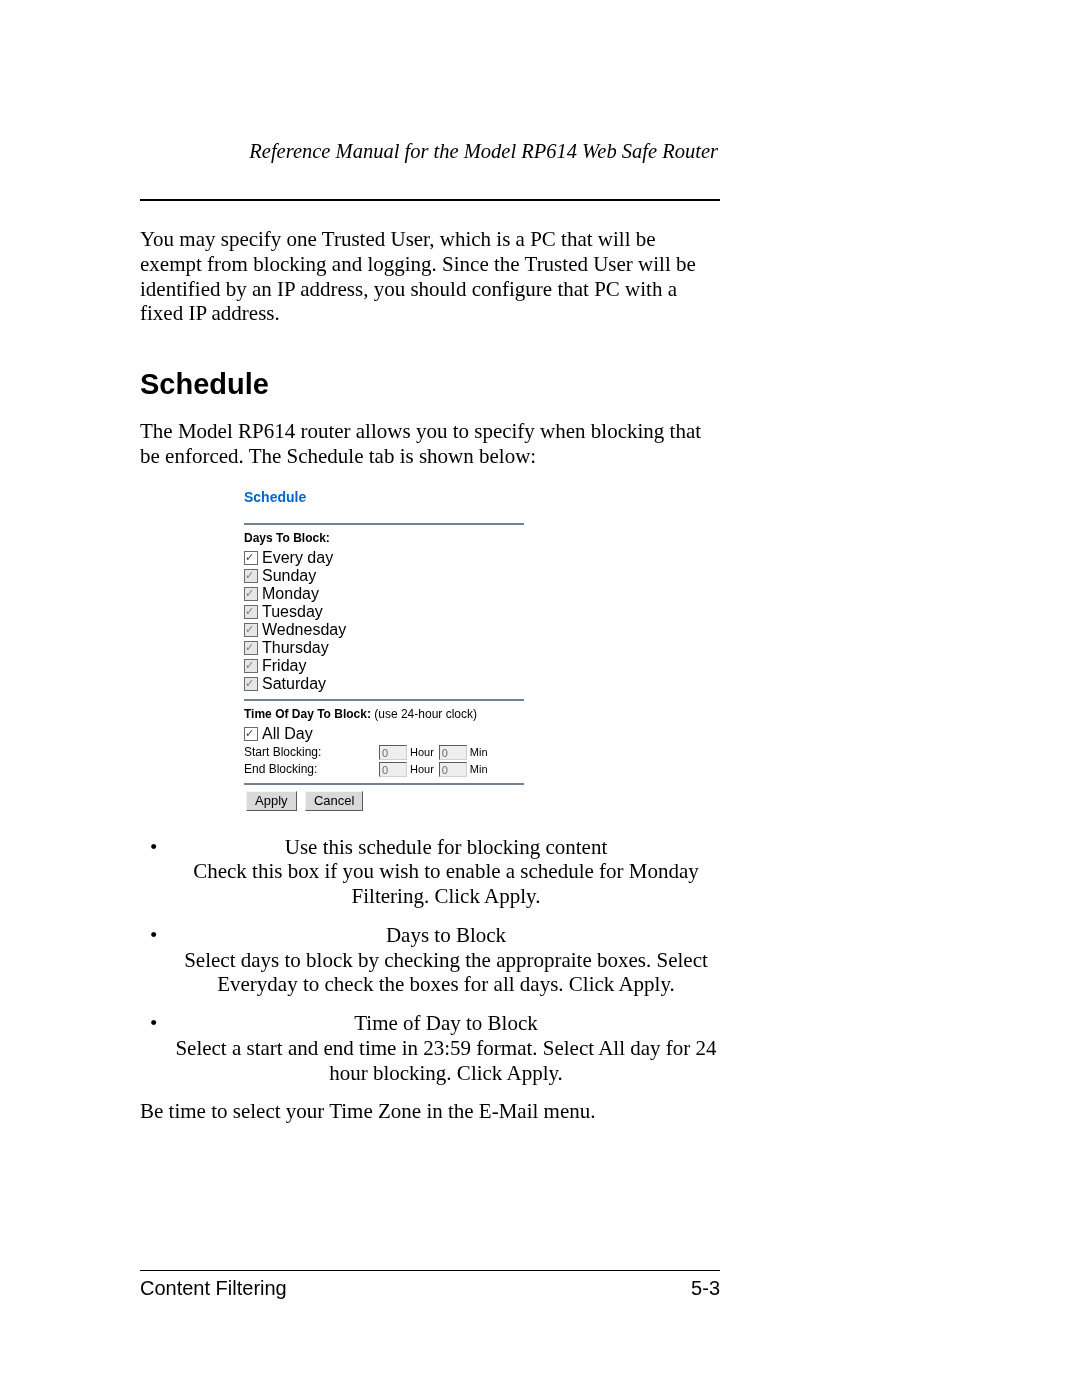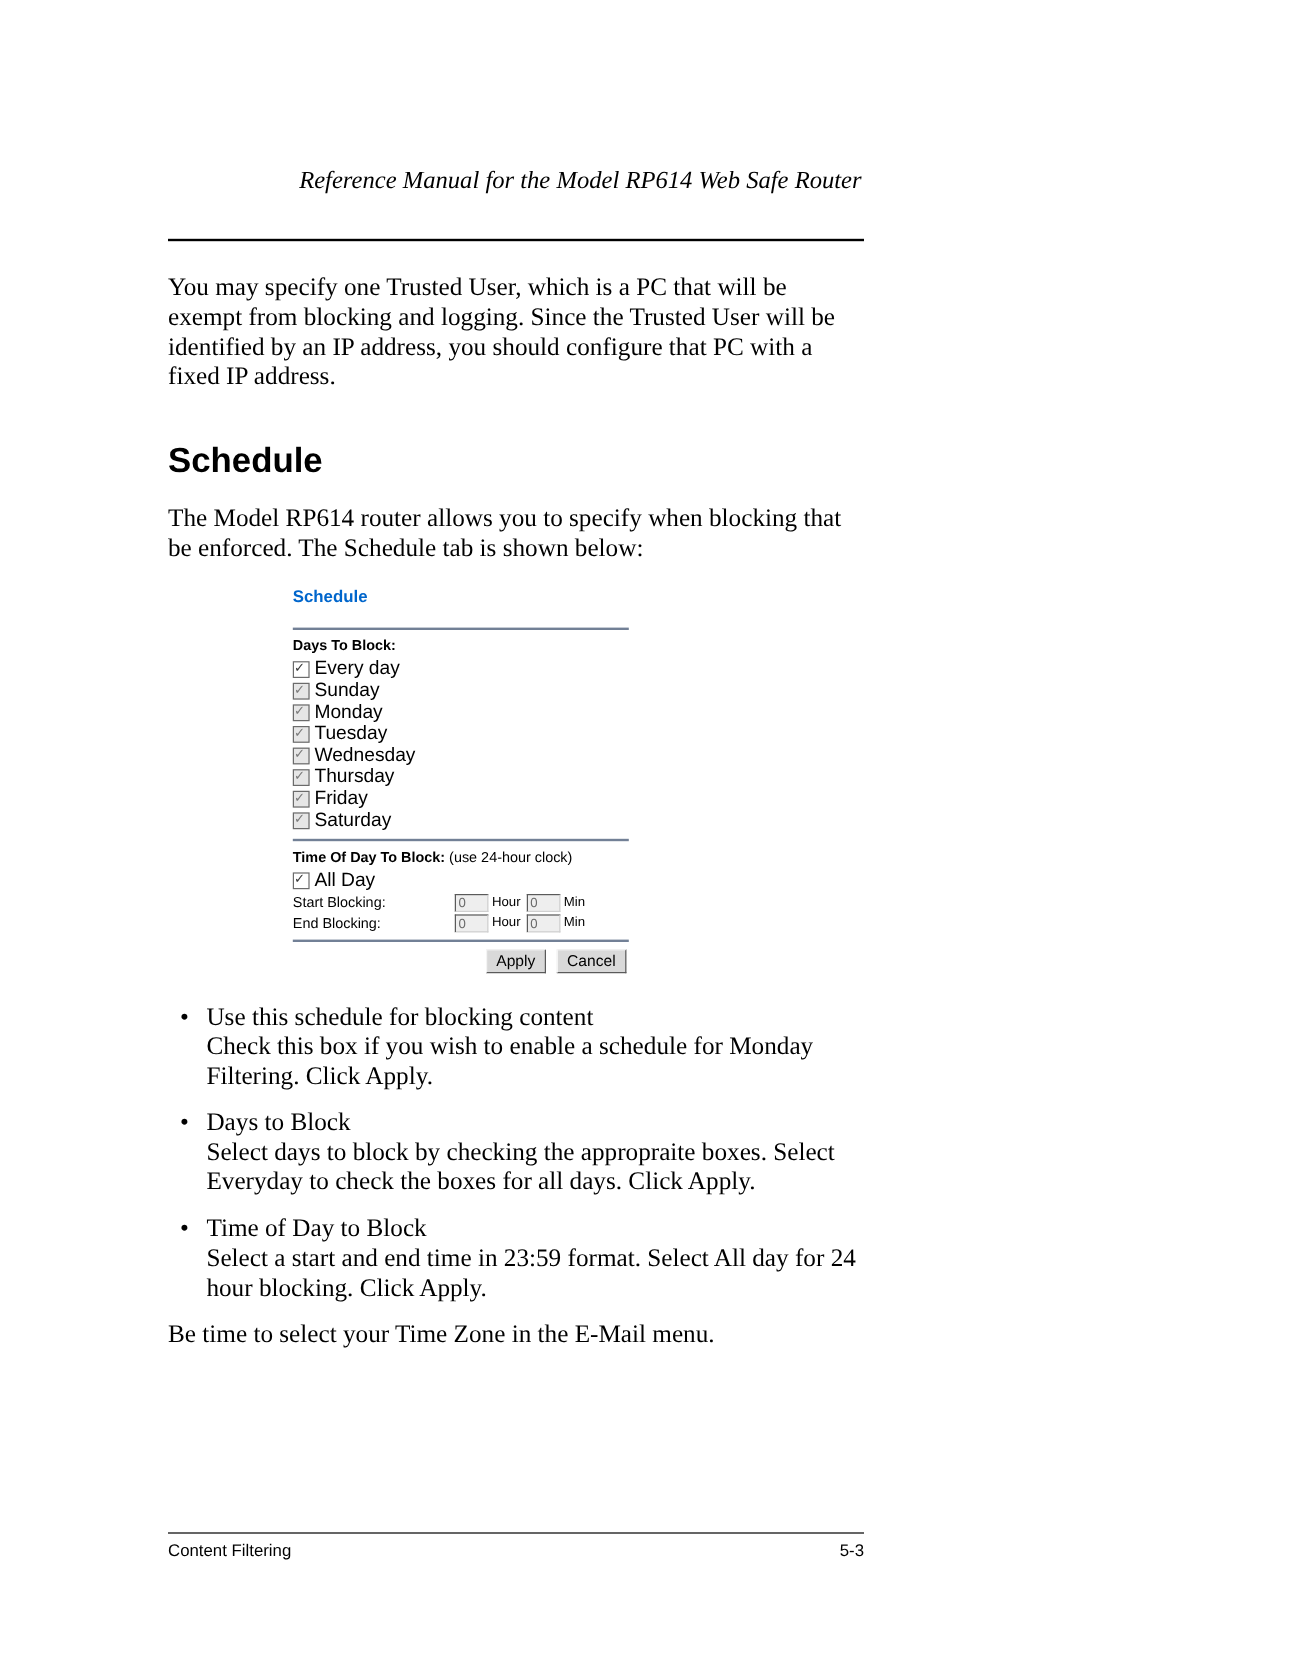--- a/index.html
+++ b/index.html
@@ -126,21 +126,21 @@
     padding: 0 2px;
     color: #6b6b6b;
     box-sizing: border-box;
     margin: 0 1px;
   }
   .unit {
     font-size: 11px;
     margin: 0 4px 0 2px;
   }
   .btn-row {
-    text-align: right;
+    text-align: left;
     margin: 6px 0 0 0;
     max-width: 280px;
   }
   .ui-btn {
     display: inline-block;
     font-family: Arial, Helvetica, sans-serif;
     font-size: 13px;
     padding: 1px 8px 2px 8px;
     border-top: 1px solid #f4f4f4;
     border-left: 1px solid #f4f4f4;
@@ -148,20 +148,21 @@
     border-bottom: 1px solid #5a5a5a;
     background: #d9d9d9;
     margin: 0 2px;
   }
 
   
   ul.desc {
     list-style: none;
     padding: 0;
     margin: 0 0 14px 0;
+    text-align: center;
   }
   ul.desc > li {
     position: relative;
     padding-left: 32px;
     margin: 0 0 14px 0;
     font-size: 21px;
     line-height: 1.18;
   }
   ul.desc > li::before {
     content: "•";
@@ -181,21 +182,21 @@
     bottom: 97px;
   }
   .footer-line {
     border-top: 1.5px solid #000;
     margin-bottom: 6px;
   }
   .footer {
     display: flex;
     justify-content: space-between;
     font-family: Arial, Helvetica, sans-serif;
-    font-size: 14px;
+    font-size: 20px;
   }
 </style>
 </head>
 <body>
 
 <div class="page">
 
   <div class="header">Reference Manual for the Model RP614 Web Safe Router</div>
   <div class="header-line"></div>
 

